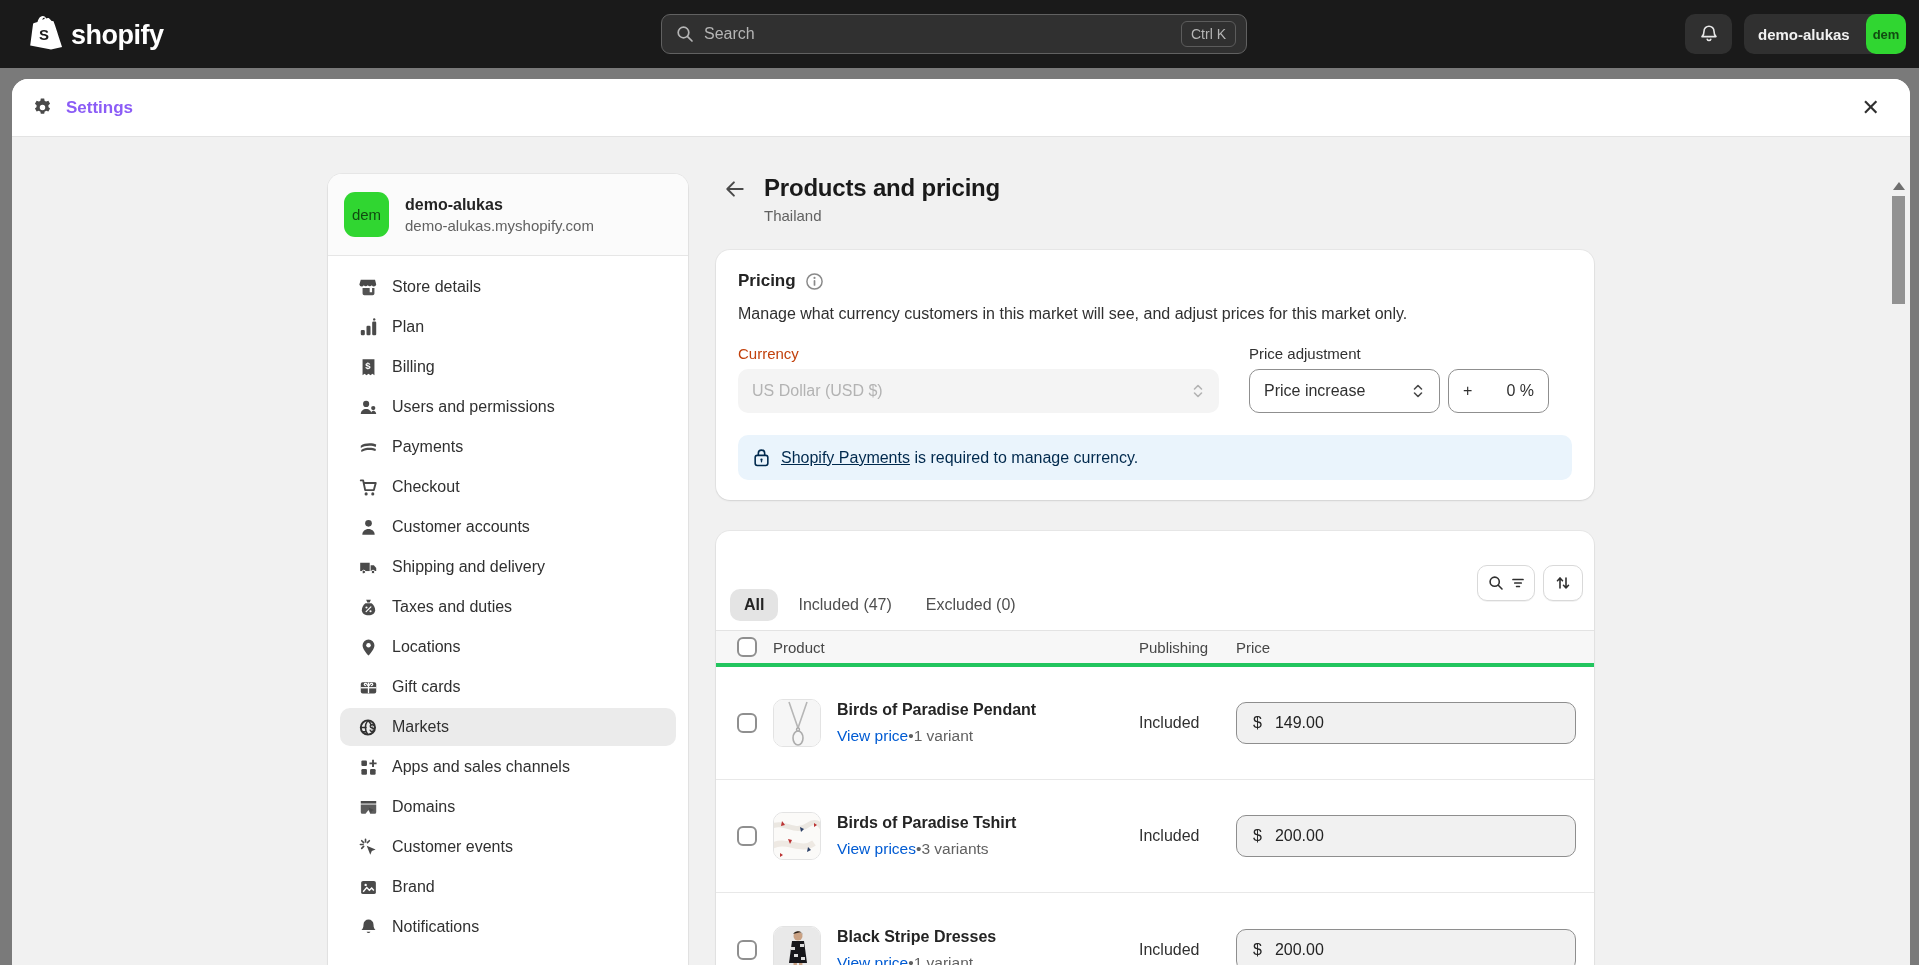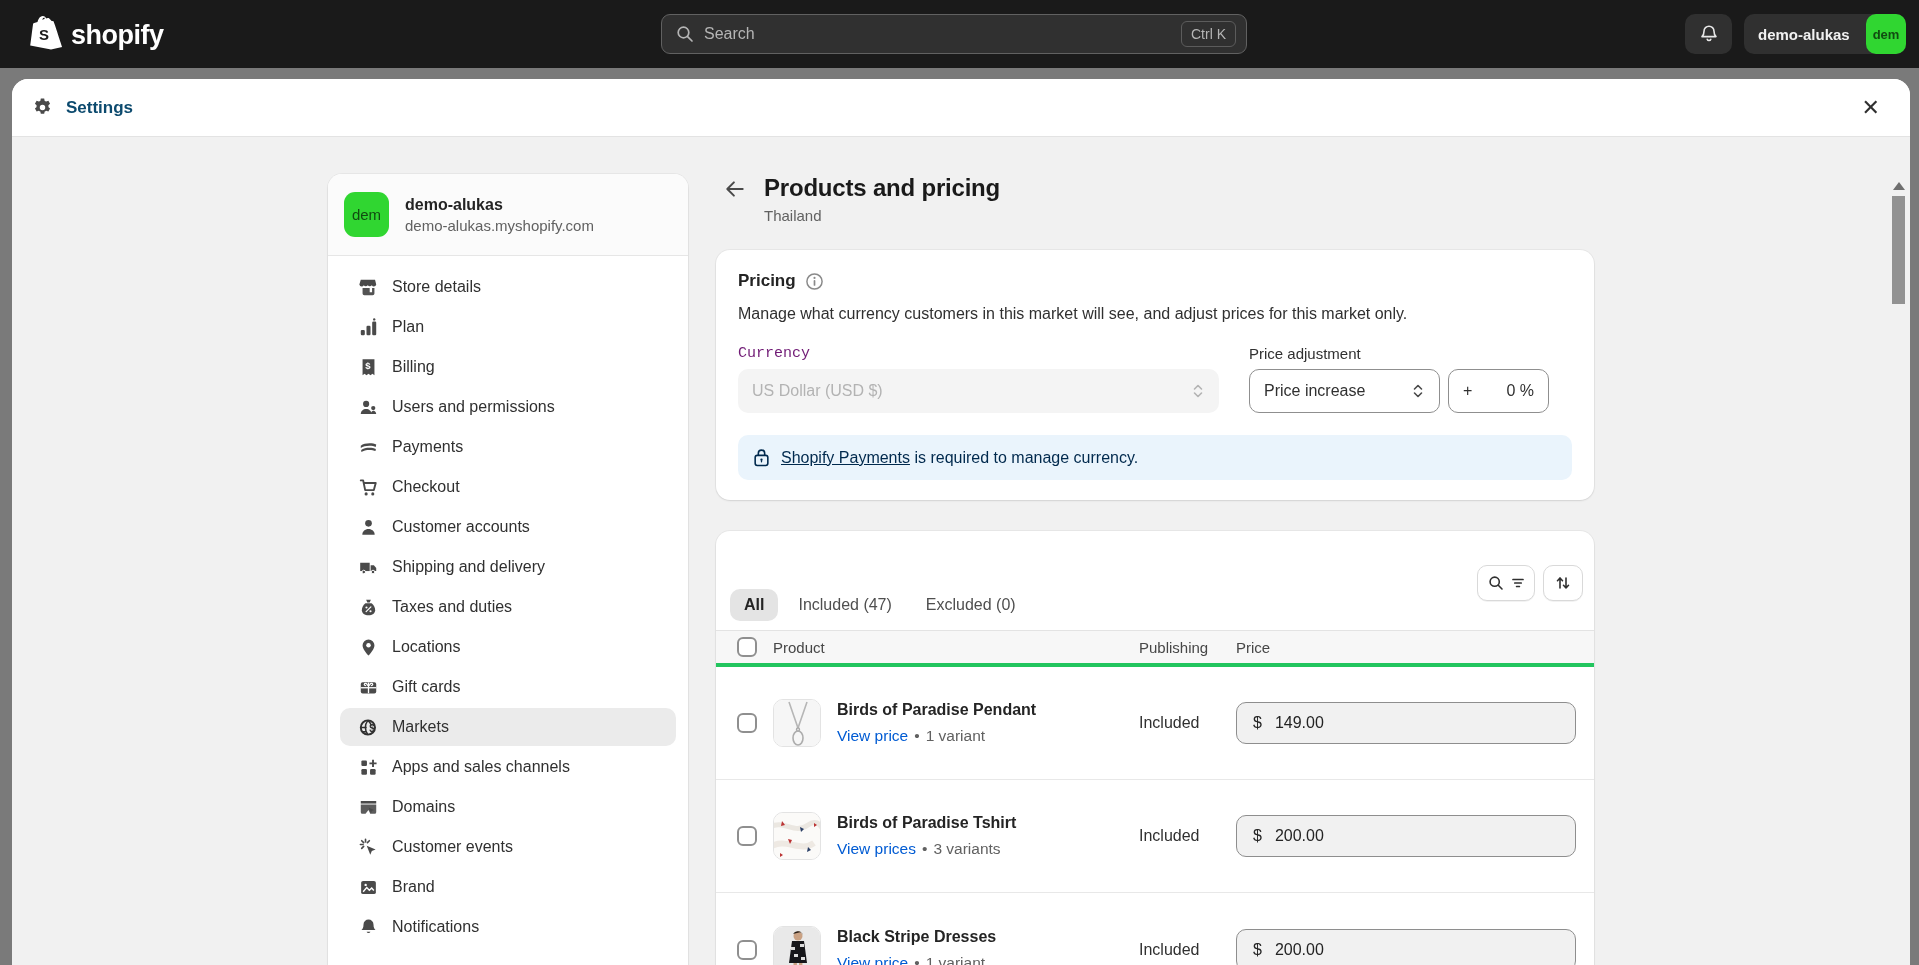--- a/index.html
+++ b/index.html
@@ -21,21 +21,21 @@
     border-radius:10px; display:flex; align-items:center; justify-content:space-between; }
   .account-name { color:#f1f1f1; font-size:15px; font-weight:bold; padding-left:14px; }
   .account-avatar { width:40px; height:40px; border-radius:10px; background:#30d631; color:#114b11;
     font-size:13px; font-weight:bold; display:flex; align-items:center; justify-content:center; }
 
   
   .modal { position:absolute; left:12px; top:79px; width:1898px; height:886px; background:#f1f1f1;
     border-radius:16px 16px 0 0; overflow:hidden; z-index:20; }
   .modal-header { height:58px; background:#fff; border-bottom:1px solid #e3e3e3; display:flex;
     align-items:center; padding:0 30px 0 20px; }
-  .modal-title { font-size:17px; font-weight:bold; color:#0c4a6e; margin-left:13px; }
+  .modal-title { font-size:17px; font-weight:bold; color:#8b5cf6; margin-left:13px; }
   .modal-close { margin-left:auto; font-size:22px; color:#303030; line-height:1; cursor:pointer; }
 
   .modal-body { position:relative; height:828px; }
   .layout { width:1266px; margin:37px auto 0; display:flex; gap:28px; align-items:flex-start; }
 
   
   .scrollbar { position:absolute; top:4px; right:4px; width:15px; height:820px; }
   .scroll-up { width:0; height:0; margin:4px auto 6px; border-left:6px solid transparent;
     border-right:6px solid transparent; border-bottom:8px solid #6f6f6f; }
   .scroll-thumb { width:13px; height:108px; margin:0 auto; background:#929292; }
@@ -65,21 +65,21 @@
 
   .card { background:#fff; border-radius:14px; box-shadow:0 1px 2px rgba(0,0,0,.09), 0 0 0 1px rgba(0,0,0,.04); }
   .pricing-card { padding:21px 22px 20px; margin-bottom:31px; }
   .pricing-head { display:flex; align-items:center; gap:9px; margin-bottom:14px; }
   .pricing-title { font-size:17px; font-weight:bold; color:#242424; }
   .pricing-desc { font-size:16px; color:#303030; margin-bottom:22px; }
   .form-row { display:flex; gap:30px; margin-bottom:22px; }
   .form-col-left { width:481px; }
   .form-col-right { flex:1; }
   .field-label { font-size:15px; margin-bottom:7px; }
-  .label-disabled { color:#701a75;font-family:Liberation Mono, monospace; }
+  .label-disabled { color:#c2410c; }
   .label-normal { color:#303030; }
   .select { height:44px; border-radius:10px; display:flex; align-items:center; justify-content:space-between;
     padding:0 14px; font-size:16px; }
   .select-disabled { background:#f4f4f4; color:#b3b3b3; }
   .adjust-row { display:flex; gap:8px; }
   .select-enabled { background:#fff; border:1px solid #8f8f8f; color:#303030; width:191px; }
   .adjust-input { width:101px; height:44px; border:1px solid #8f8f8f; border-radius:10px; background:#fff;
     display:flex; align-items:center; justify-content:space-between; padding:0 14px; font-size:16px; color:#303030; }
   .banner { background:#eaf4fc; border-radius:10px; height:45px; display:flex; align-items:center;
     gap:11px; padding:0 15px; font-size:16px; color:#00294d; }
@@ -101,21 +101,21 @@
   .checkbox { width:20px; height:20px; border:2px solid #8f8f8f; border-radius:6px; background:#fff; flex:none; cursor:pointer; }
   .col-product { margin-left:16px; flex:1; }
   .col-publishing { width:97px; flex:none; }
   .col-price { width:358px; flex:none; }
 
   .prow { display:flex; align-items:center; height:113px; padding-left:21px; border-bottom:1px solid #e8e8e8; }
   .prow:last-child { border-bottom:none; }
   .prod-cell { margin-left:16px; flex:1; display:flex; align-items:center; gap:16px; }
   .thumb { width:48px; height:48px; border-radius:10px; border:1px solid #e3e3e3; overflow:hidden; flex:none; }
   .prod-name { font-size:16px; font-weight:bold; color:#242424; margin-bottom:8px; }
-  .prod-sub { font-size:15.5px; color:#616161; display:flex; align-items:center; gap:6px; }
+  .prod-sub { font-size:15.5px; color:#616161; display:flex; align-items:center; }
   .prod-link { color:#005bd3; cursor:pointer; }
   .pub-cell { width:97px; flex:none; font-size:16px; color:#303030; }
   .price-cell { width:358px; flex:none; }
   .price-input { width:340px; height:42px; border:1px solid #8e8e8e; border-radius:10px; background:#f1f1f1;
     display:flex; align-items:center; gap:13px; padding:0 16px; font-size:16px; color:#242424; }
 
   .icon-dark { fill:#4a4a4a; }
 </style>
 </head>
 <body>

